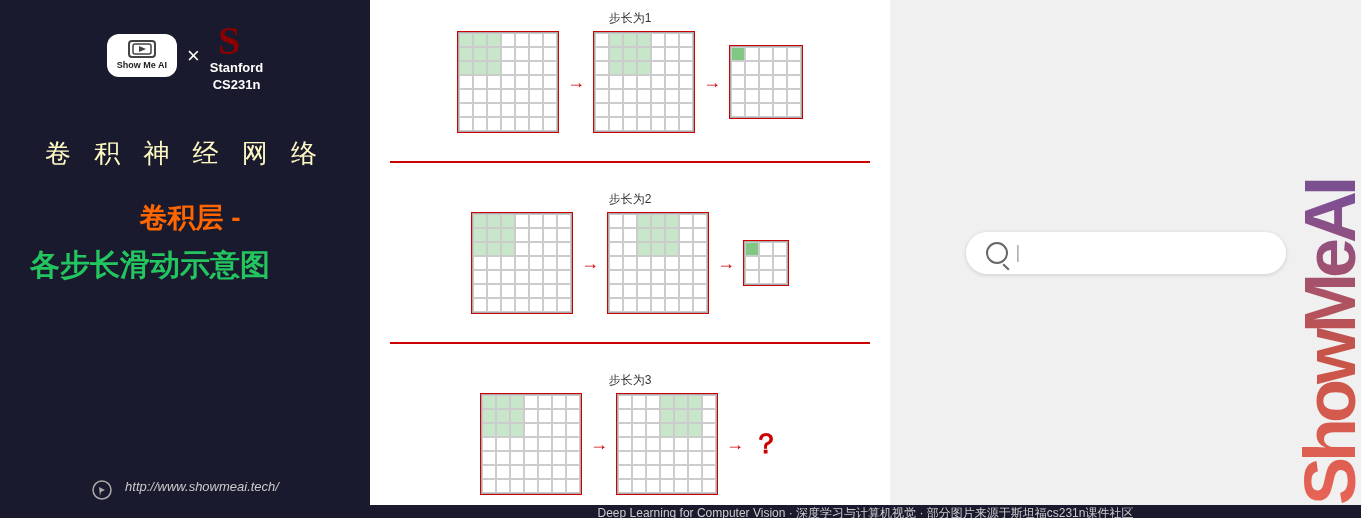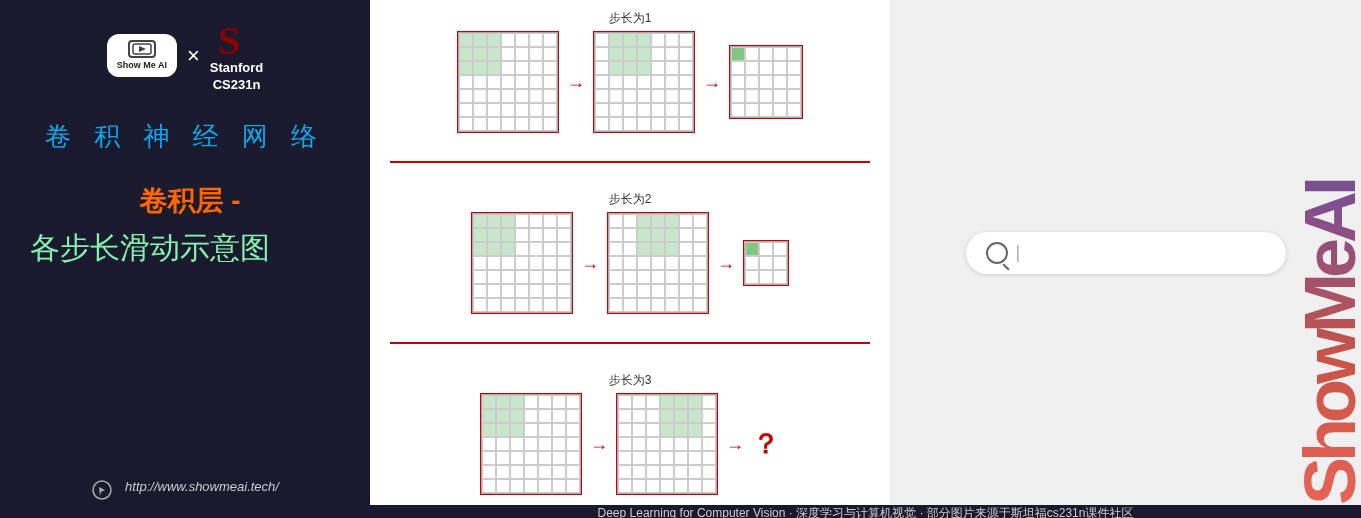--- a/index.html
+++ b/index.html
@@ -75,46 +75,47 @@
 
     .stanford-text {
       color: white;
       font-size: 13px;
       font-weight: bold;
       line-height: 1.3;
       text-align: center;
     }
 
     .title-cn {
-      color: #0ea5e9;
+      color: #fef9c3;
       font-size: 26px;
       font-weight: 400;
       letter-spacing: 8px;
       text-align: center;
       margin-bottom: 28px;
       line-height: 1.4;
+      margin-top: 17px;
     }
 
     .subtitle-block {
       width: 100%;
       padding-left: 10px;
     }
 
     .subtitle-line1 {
       color: #ff6600;
       font-size: 28px;
       font-weight: bold;
       margin-bottom: 8px;
       text-align: center;
     }
 
     .subtitle-line2 {
-      color: #86efac;
+      color: #22c55e;
       font-size: 30px;
-      font-weight: normal;
+      font-weight: bold;
       margin-bottom: auto;
     }
 
     .url-area {
       display: flex;
       align-items: flex-start;
       gap: 12px;
       margin-top: auto;
       padding-top: 20px;
       font-style: italic;

